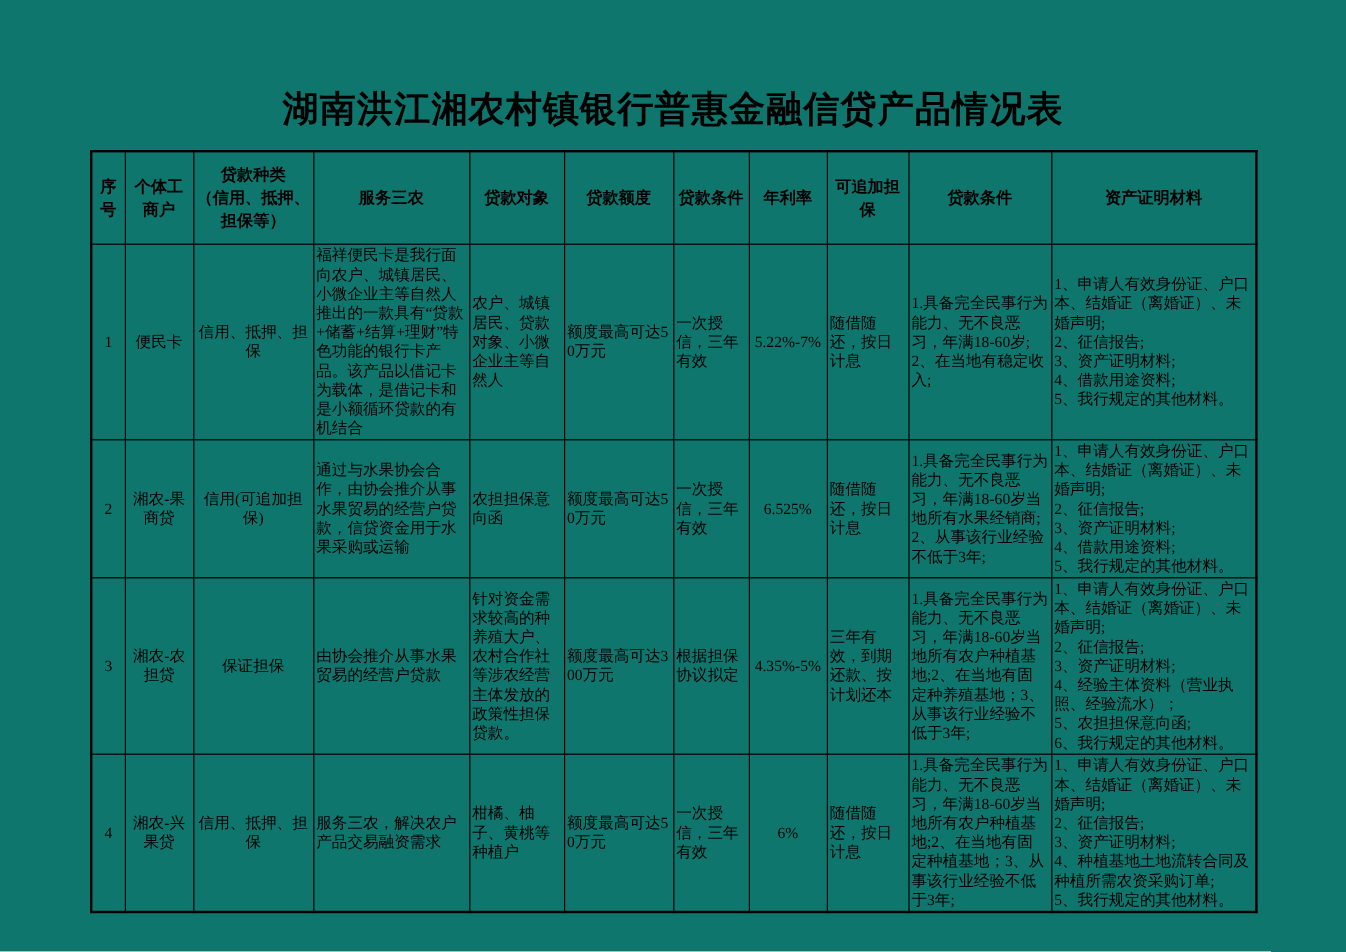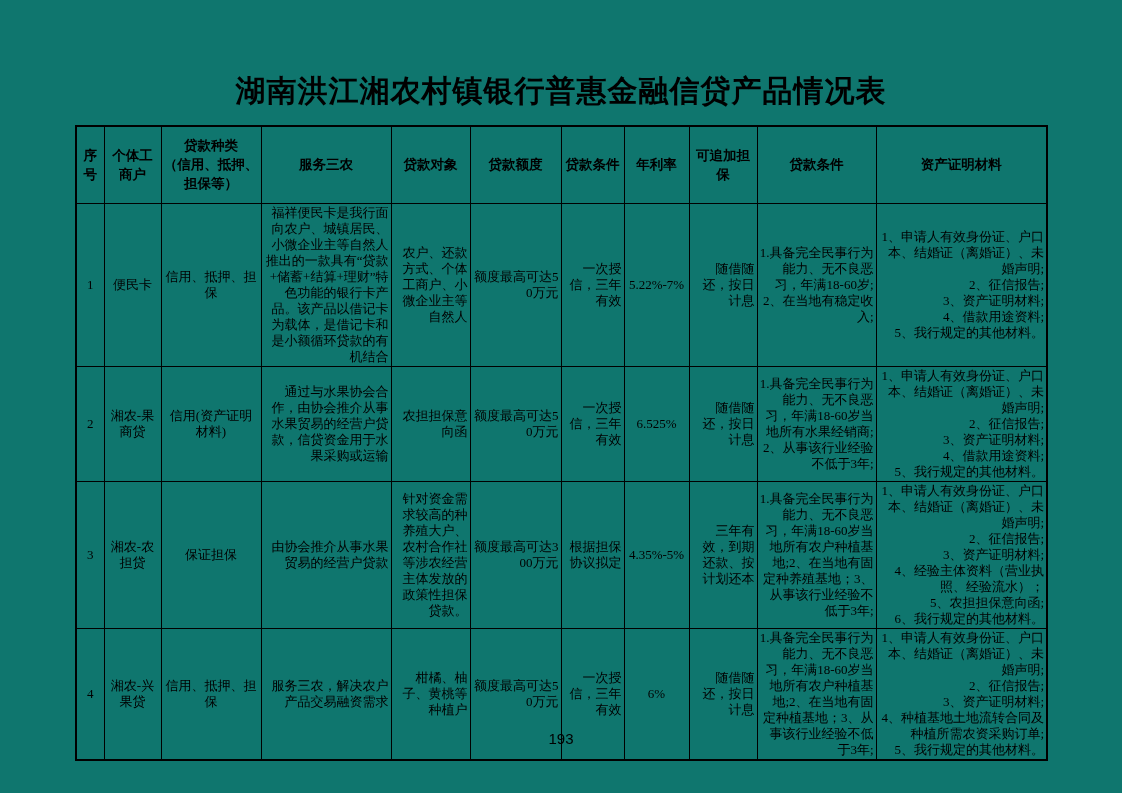--- a/index.html
+++ b/index.html
@@ -19,21 +19,21 @@
     padding:1px 2px;
     font-size:13px;line-height:16px;
     vertical-align:middle;
     white-space:pre-line;
     word-break:break-all;
     overflow:hidden;
   }
   .credit-table th{
     font-weight:bold;text-align:center;line-height:19px;font-size:13.5px;
   }
-  .credit-table td{text-align:right;}
+  .credit-table td{text-align:left;}
   .credit-table td.c{text-align:center;}
   tr.hrow{height:77px;margin-left:28px;}
   tr.r1{height:148px;}
   tr.r2{height:112px;}
   tr.r3{height:138px;}
   tr.r4{height:123px;}
   .page-number{
     position:absolute;top:730px;left:0;width:100%;
     text-align:center;
     font-family:"Liberation Sans","DejaVu Sans",sans-serif;
@@ -76,37 +76,37 @@
         <th>可追加担保</th>
         <th>贷款条件</th>
         <th>资产证明材料</th>
       </tr>
 
       <tr class="r1">
         <td class="c">1</td>
         <td class="c">便民卡</td>
         <td class="c">信用、抵押、担保</td>
         <td>福祥便民卡是我行面向农户、城镇居民、小微企业主等自然人推出的一款具有“贷款+储蓄+结算+理财”特色功能的银行卡产品。该产品以借记卡为载体，是借记卡和是小额循环贷款的有机结合</td>
-        <td>农户、还款方式、个体工商户、小微企业主等自然人</td>
+        <td>农户、城镇居民、贷款对象、小微企业主等自然人</td>
         <td>额度最高可达50万元</td>
         <td>一次授信，三年有效</td>
         <td class="c">5.22%-7%</td>
         <td>随借随还，按日计息</td>
         <td>1.具备完全民事行为能力、无不良恶习，年满18-60岁;2、在当地有稳定收入;</td>
         <td>1、申请人有效身份证、户口本、结婚证（离婚证）、未婚声明;
 2、征信报告;
 3、资产证明材料;
 4、借款用途资料;
 5、我行规定的其他材料。</td>
       </tr>
 
       <tr class="r2">
         <td class="c">2</td>
         <td class="c">湘农-果商贷</td>
-        <td class="c">信用(资产证明材料)</td>
+        <td class="c">信用(可追加担保)</td>
         <td>通过与水果协会合作，由协会推介从事水果贸易的经营户贷款，信贷资金用于水果采购或运输</td>
         <td>农担担保意向函</td>
         <td>额度最高可达50万元</td>
         <td>一次授信，三年有效</td>
         <td class="c">6.525%</td>
         <td>随借随还，按日计息</td>
         <td>1.具备完全民事行为能力、无不良恶习，年满18-60岁当地所有水果经销商;2、从事该行业经验不低于3年;</td>
         <td>1、申请人有效身份证、户口本、结婚证（离婚证）、未婚声明;
 2、征信报告;
 3、资产证明材料;
@@ -146,15 +146,14 @@
         <td>1.具备完全民事行为能力、无不良恶习，年满18-60岁当地所有农户种植基地;2、在当地有固定种植基地；3、从事该行业经验不低于3年;</td>
         <td>1、申请人有效身份证、户口本、结婚证（离婚证）、未婚声明;
 2、征信报告;
 3、资产证明材料;
 4、种植基地土地流转合同及种植所需农资采购订单;
 5、我行规定的其他材料。</td>
       </tr>
     </tbody>
   </table>
 
-  <div class="page-number">193</div>
 
 </div>
 
 </body></html>

